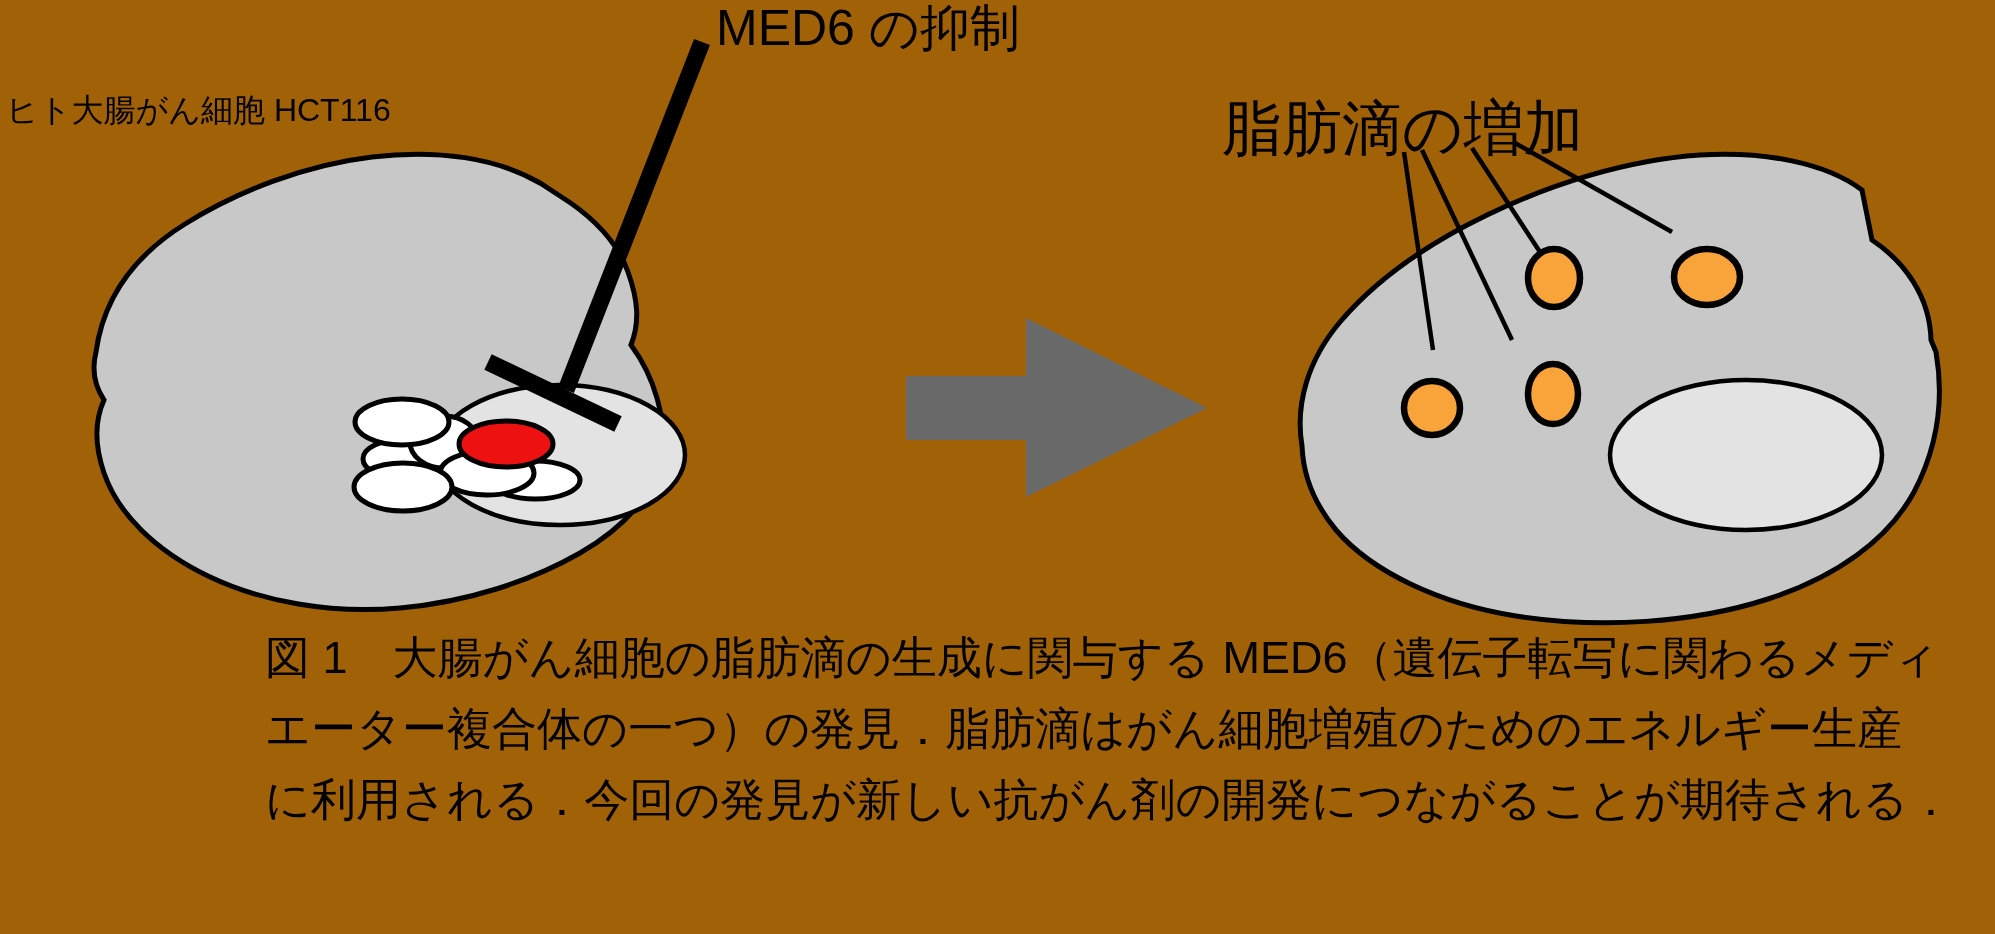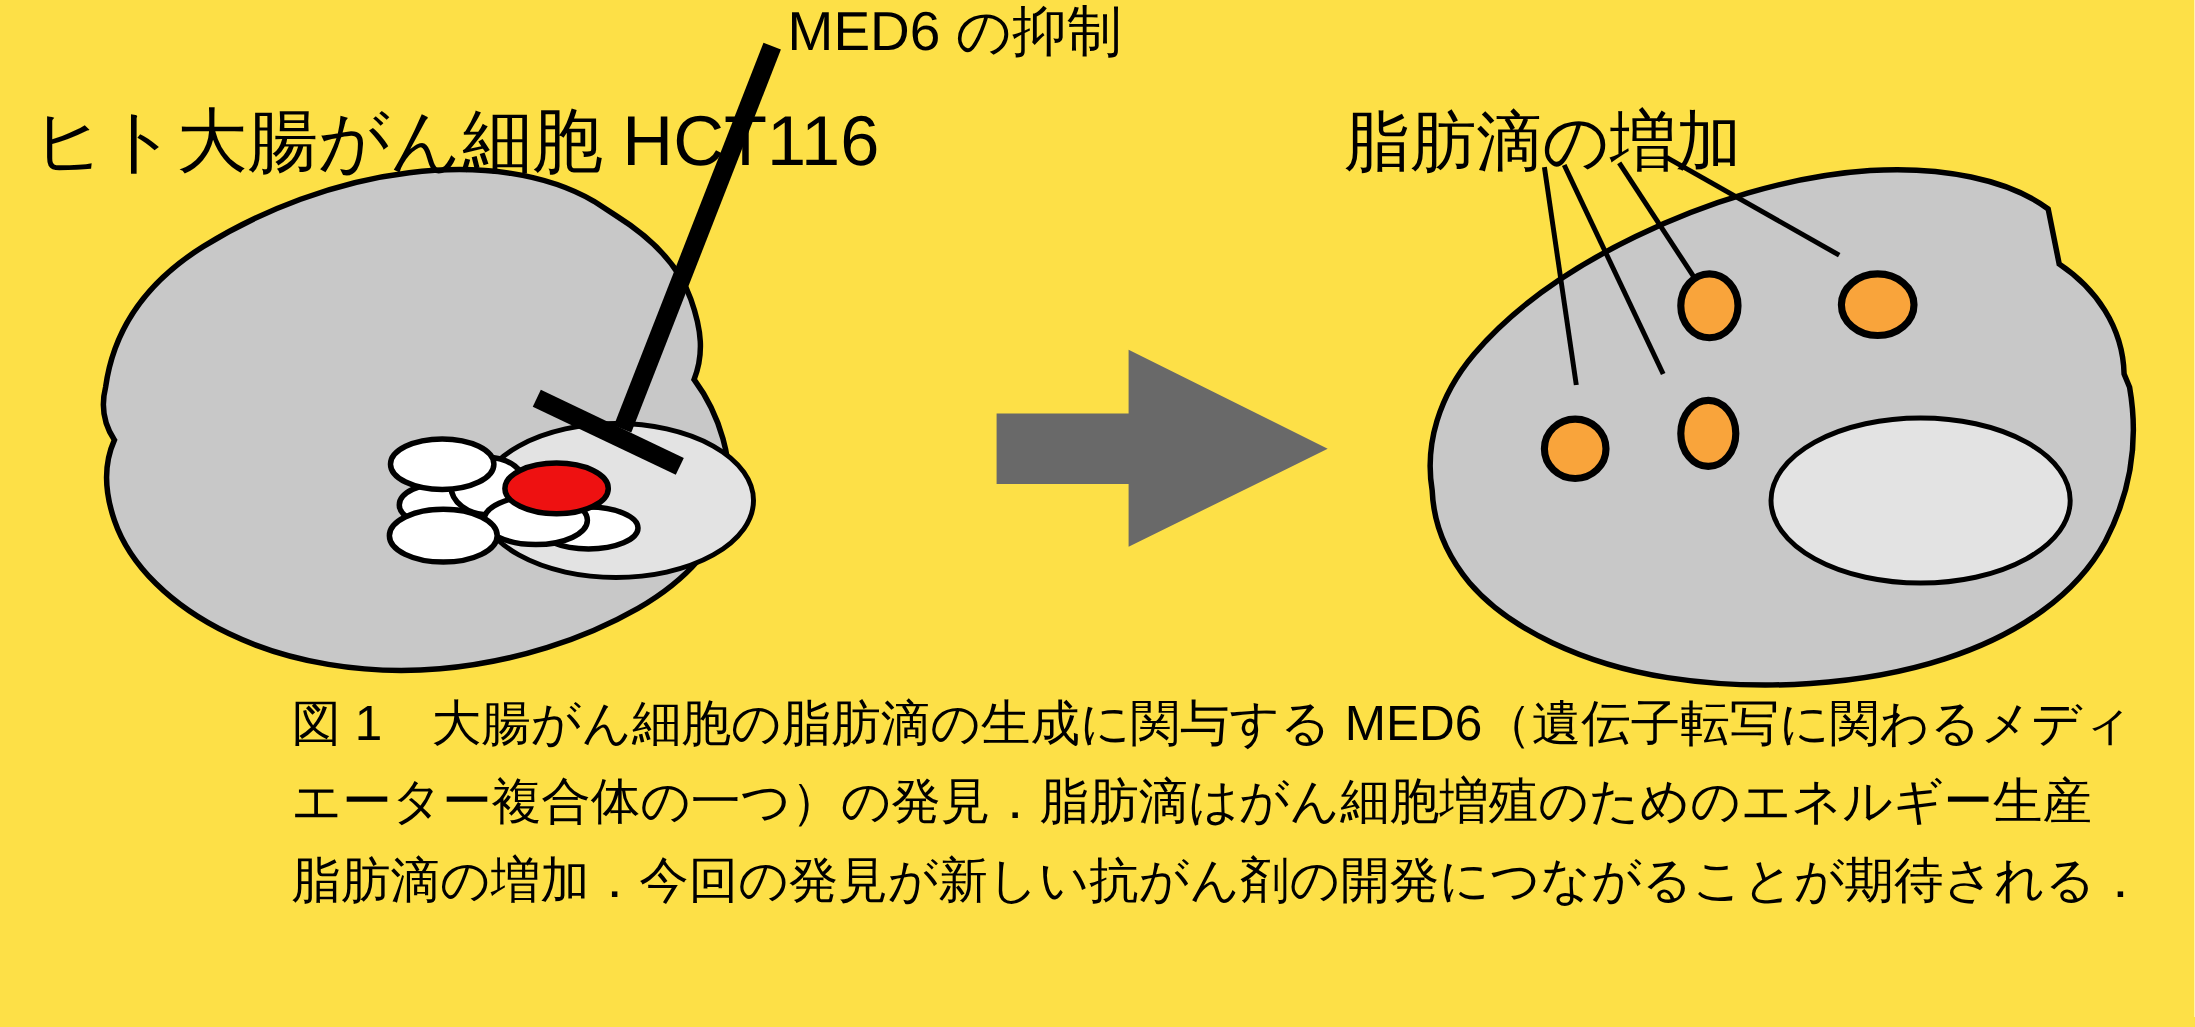--- a/index.html
+++ b/index.html
@@ -1,39 +1,39 @@
 <!DOCTYPE html>
 <html><head>
 <meta charset="utf-8">
 <style>
   html,body{margin:0;padding:0;background:#ffffff;}
   .figure{
     position:relative;
     width:1995px;height:934px;
-    background:#fde047;
+    background:#a16207;
     font-family:"Liberation Sans", sans-serif;
     color:#000;
     overflow:hidden;
   }
   .diagram{position:absolute;left:0;top:0;width:1995px;height:934px;}
   .outlined{stroke:#000000;}
   .membrane{stroke-width:5px;}
   .nucleus{stroke-width:4.5px;}
   .vesicle{stroke-width:5px;}
   .droplet{stroke-width:6.5px;}
   .med6{stroke-width:5px;}
   .tbar{stroke:#000000;stroke-width:17px;stroke-linecap:butt;}
   .pointer{stroke:#000000;stroke-width:4.5px;stroke-linecap:butt;}
   .lbl{
     position:absolute;
     white-space:nowrap;
     line-height:1.15;
   }
   .lbl-med6{left:716px;top:0px;font-size:50px;}
-  .lbl-cell{left:6px;top:92px;font-size:64px;margin-left:24px;}
+  .lbl-cell{left:6px;top:92px;font-size:32px;}
   .lbl-lipid{left:1222px;top:94px;font-size:60px;}
   .caption{
     position:absolute;
     left:236px;top:622px;
     width:1720px;
     font-size:45px;
     line-height:71px;
     margin-left:29px;
   }
   .caption div{white-space:nowrap;}
@@ -108,16 +108,16 @@
 
   <div class="lbl lbl-med6">MED6 の抑制</div>
 
   <div class="lbl lbl-cell">ヒト大腸がん細胞 HCT116</div>
 
   <div class="lbl lbl-lipid">脂肪滴の増加</div>
 
   <div class="caption">
     <div>図 1　大腸がん細胞の脂肪滴の生成に関与する MED6（遺伝子転写に関わるメディ</div>
     <div>エーター複合体の一つ）の発見．脂肪滴はがん細胞増殖のためのエネルギー生産</div>
-    <div>脂肪滴の増加．今回の発見が新しい抗がん剤の開発につながることが期待される．</div>
+    <div>に利用される．今回の発見が新しい抗がん剤の開発につながることが期待される．</div>
   </div>
 
 </div>
 
 </body></html>

